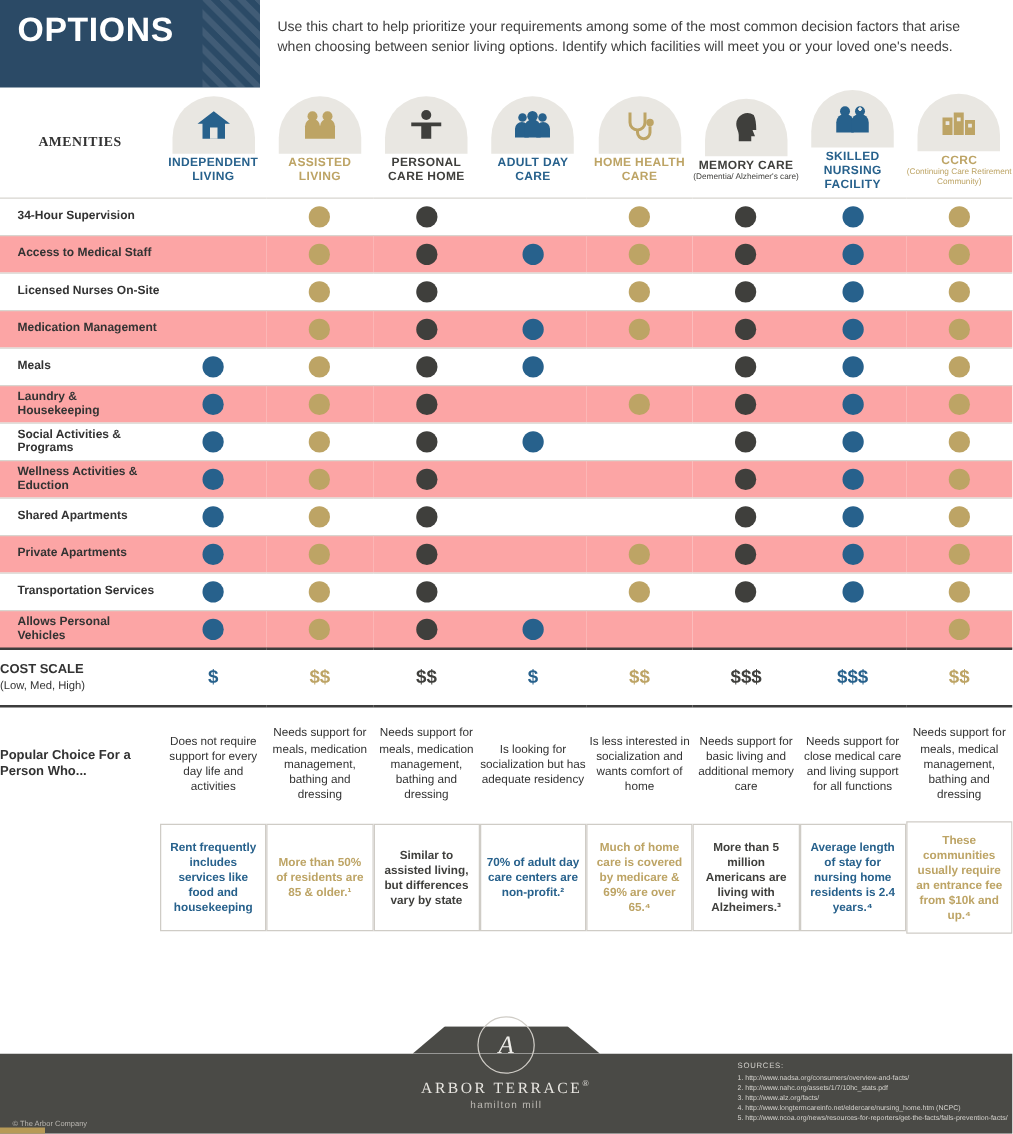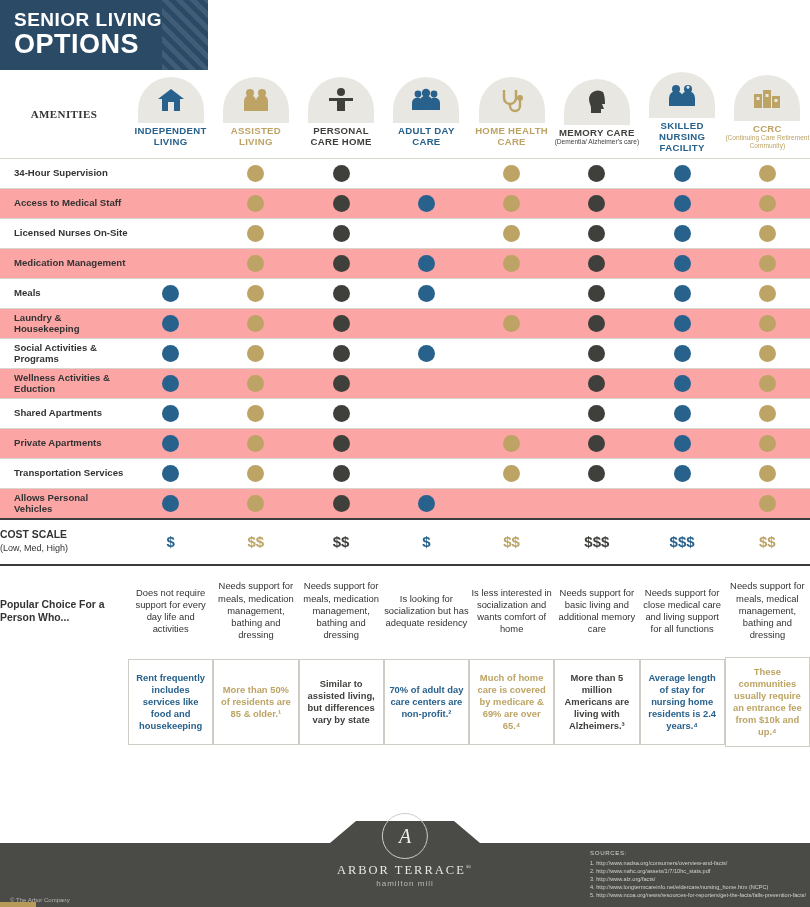--- a/index.html
+++ b/index.html
@@ -140,24 +140,24 @@
   .sources .sh { font-size: 6.2px; letter-spacing: .6px; margin-bottom: 2px; }
   .copyright { position:absolute; left: 10px; bottom: 4px; font-size: 6px; color:#b9b6b1; }
   .goldbar { position:absolute; left:0; bottom:0; width: 36px; height: 5px; background:#b79a57; }
   svg { display:block; }
 </style>
 </head>
 <body>
 
 <div class="header">
   <div class="brandbox">
-    <div class="t1">SENIOR LIVING</div>
     <div class="t2">OPTIONS</div>
     <div class="pat"></div>
   </div>
+  <div class="intro">Use this chart to help prioritize your requirements among some of the most common decision factors that arise when choosing between senior living options. Identify which facilities will meet you or your loved one's needs.</div>
 </div>
 
 <div class="chart">
   <table class="grid">
     <colgroup>
       <col class="col-label">
       <col span="8" style="width:85.25px">
     </colgroup>
     <thead>
       <tr>

